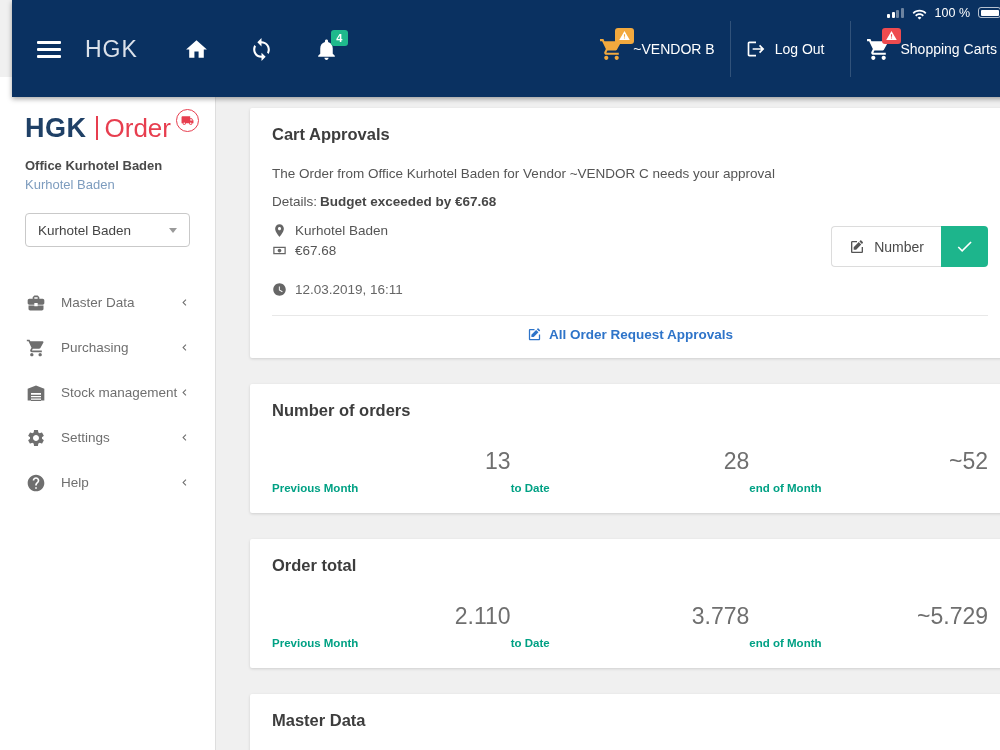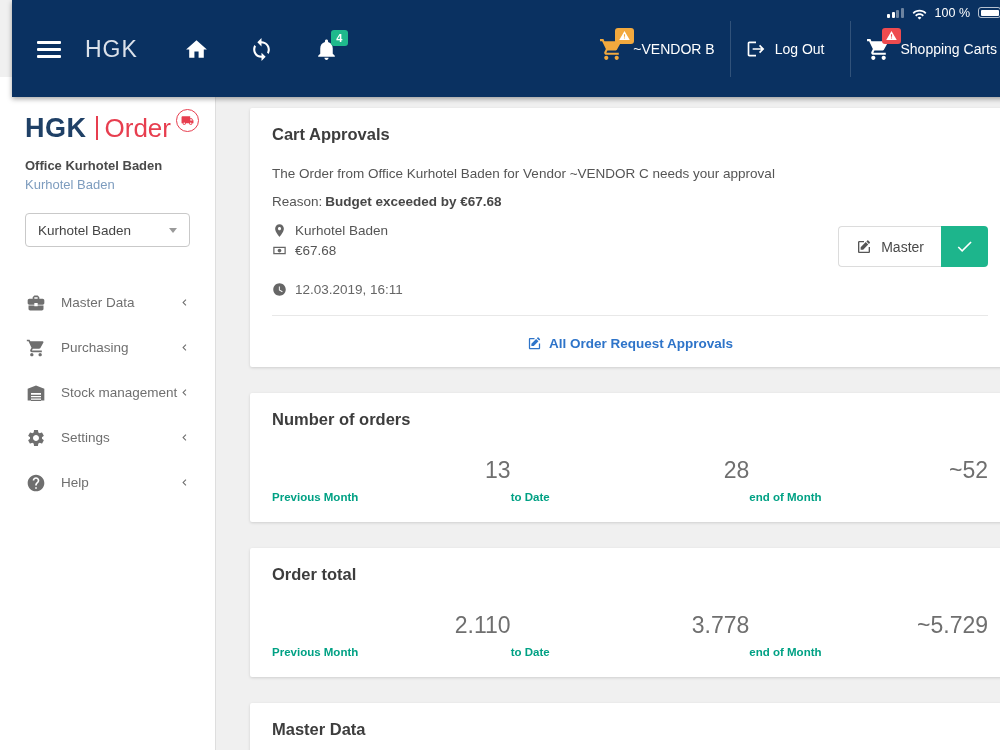--- a/index.html
+++ b/index.html
@@ -99,21 +99,21 @@
   .meta-line.time { margin-top:24px; color:#666; }
   .btn-group { display:flex; margin-top:3px; }
   .btn-details { display:flex; align-items:center; gap:9px; height:41px; padding:0 17px;
                  background:#fff; border:1px solid #dcdcdc; border-right:none;
                  border-radius:4px 0 0 4px; font-size:14px; color:#4a4a4a; cursor:pointer; }
   .btn-details svg { width:16px; height:16px; color:#555; }
   .btn-approve { width:47px; height:41px; background:#1db58c; border:none;
                  border-radius:0 4px 4px 0; display:flex; align-items:center;
                  justify-content:center; color:#fff; cursor:pointer; }
   .btn-approve svg { width:19px; height:19px; }
-  .card-footer { margin-top:13px; border-top:1px solid #e8e8e8; padding:20px 0 12px;
+  .card-footer { margin-top:13px; border-top:1px solid #e8e8e8; padding:11px 0 12px;
                  text-align:center;text-decoration:underline; }
   .footer-link { display:inline-flex; align-items:center; gap:7px; font-size:13.5px;
                  font-weight:600; color:#2e74c9; background:none; border:none; cursor:pointer; }
   .footer-link svg { width:15px; height:15px; }
 
   .stat-card-pad { padding:17px 22px 19px 22px; }
   .stats-row { margin-top:25px; display:flex; }
   .stat-col { flex:1; }
   .stat-value { font-size:23px; font-weight:300; color:#6f6f6f; line-height:32px;text-align:right; }
   .stat-label { margin-top:5px; font-size:11.5px; font-weight:bold; color:#00a184; }
@@ -287,21 +287,21 @@
   </nav>
 </aside>
 
 <main class="main">
 
   <section class="card">
     <div class="card-pad">
       <h2 class="card-title">Cart Approvals</h2>
       <p class="appr-msg">The Order from Office Kurhotel Baden for Vendor ~VENDOR C needs your approval</p>
       <p class="appr-reason">
-        <span>Reason:</span><b>Budget exceeded by €67.68</b>
+        <span>Details:</span><b>Budget exceeded by €67.68</b>
       </p>
       <div class="meta-row">
         <div>
           <div class="meta-line">
             <svg viewBox="0 0 24 24">
                 <path d="M12 2C8.13 2 5 5.13 5 9c0 5.25 7 13 7 13s7-7.75 7-13c0-3.87-3.13-7-7-7zm0 9.5c-1.38 0-2.5-1.12-2.5-2.5s1.12-2.5 2.5-2.5 2.5 1.12 2.5 2.5-1.12 2.5-2.5 2.5z"></path>
               </svg>
             <span>Kurhotel Baden</span>
           </div>
           <div class="meta-line">
@@ -316,21 +316,21 @@
               </svg>
             <span>12.03.2019, 16:11</span>
           </div>
         </div>
         <div class="btn-group">
           <button class="btn-details">
             <svg viewBox="0 0 24 24">
                 <path d="M5 3c-1.1 0-2 .9-2 2v14c0 1.1.9 2 2 2h14c1.1 0 2-.9 2-2v-7h-2v7H5V5h7V3H5z"></path>
                 <path d="M17.66 2c-.26 0-.51.1-.7.29l-1.3 1.3 3.75 3.75 1.3-1.3c.39-.39.39-1.03 0-1.42l-2.34-2.33c-.2-.2-.45-.29-.71-.29zM14.6 4.65L7 12.26V16h3.75l7.6-7.6-3.75-3.75z"></path>
               </svg>
-            <span>Master</span>
+            <span>Number</span>
           </button>
           <button class="btn-approve">
             <svg viewBox="0 0 24 24">
                 <path d="M9 16.17L4.83 12l-1.42 1.41L9 19 21 7l-1.41-1.41z"></path>
               </svg>
           </button>
         </div>
       </div>
       <div class="card-footer">
         <button class="footer-link">

